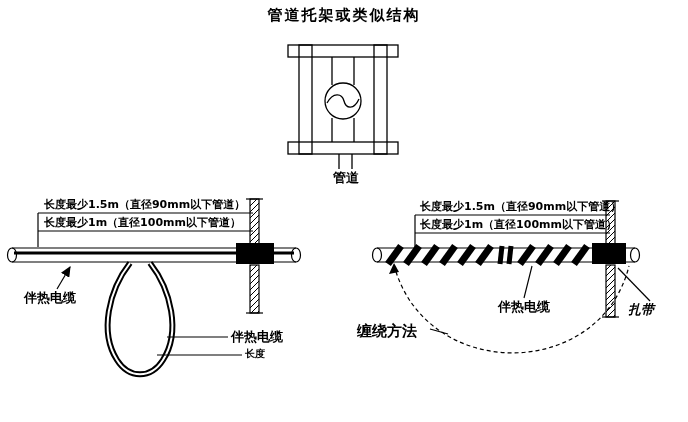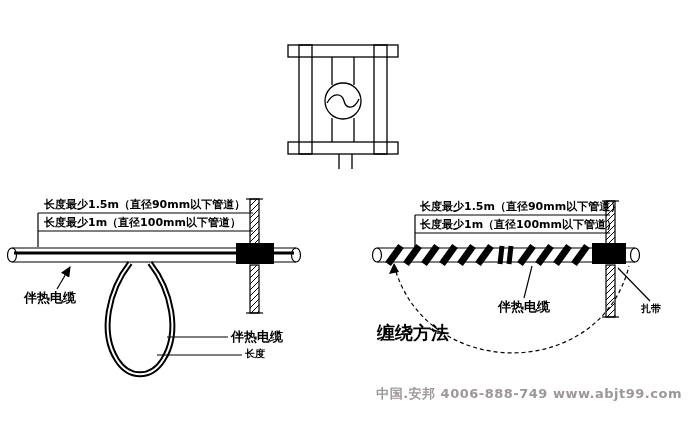--- a/index.html
+++ b/index.html
@@ -12,22 +12,22 @@
   .t-title   { left:0; right:0; top:7px; text-align:center; font-size:15px; letter-spacing:2px; }
   .t-pipe    { left:306px; width:80px; top:171px; text-align:center; font-size:13px; }
   .t-l-note1 { left:44px;  top:199px; font-size:11px; }
   .t-l-note2 { left:44px;  top:217px; font-size:11px; }
   .t-l-cable1{ left:24px;  top:291px; font-size:13px; }
   .t-l-cable2{ left:231px; top:330px; font-size:13px; }
   .t-l-len   { left:245px; top:348px; font-size:10px; }
   .t-r-note1 { left:420px; top:201px; font-size:11px; }
   .t-r-note2 { left:420px; top:219px; font-size:11px; }
   .t-r-cable { left:498px; top:300px; font-size:13px; }
-  .t-r-tie   { left:641px; top:303px; font-size:10px; }
-  .t-r-method{ left:377px; top:323px; font-size:18px; }
+  .t-r-tie   { left:628px; top:303px; font-size:13px;font-style:italic; }
+  .t-r-method{ left:357px; top:323px; font-size:15px; }
   .t-watermark {
     right:6px; top:387px; font-size:13px; color:#9e9797;
     letter-spacing:0.5px; font-weight:bold;
   }
 </style>
 </head>
 <body>
 
 <div class="stage">
 
@@ -119,27 +119,28 @@
 
       <path d="M394,265 C 425,382 600,382 629,266" stroke-dasharray="4,3" stroke-width="1.2"></path>
       <path d="M394,263 L389,274 L399,272 Z" fill="#000" stroke="none"></path>
 
       <line x1="524" y1="298" x2="532" y2="266"></line>
       <line x1="650" y1="301" x2="618" y2="268"></line>
       <line x1="430" y1="329" x2="448" y2="334"></line>
     </g>
   </svg>
 
+  <div class="lbl t-title">管道托架或类似结构</div>
+  <div class="lbl t-pipe">管道</div>
 
   <div class="lbl t-l-note1">长度最少1.5m（直径90mm以下管道）</div>
   <div class="lbl t-l-note2">长度最少1m（直径100mm以下管道）</div>
   <div class="lbl t-l-cable1">伴热电缆</div>
   <div class="lbl t-l-cable2">伴热电缆</div>
   <div class="lbl t-l-len">长度</div>
 
   <div class="lbl t-r-note1">长度最少1.5m（直径90mm以下管道）</div>
   <div class="lbl t-r-note2">长度最少1m（直径100mm以下管道）</div>
   <div class="lbl t-r-cable">伴热电缆</div>
   <div class="lbl t-r-tie">扎带</div>
   <div class="lbl t-r-method">缠绕方法</div>
 
-  <div class="lbl t-watermark">中国.安邦 4006-888-749 www.abjt99.com</div>
 </div>
 
 </body></html>

